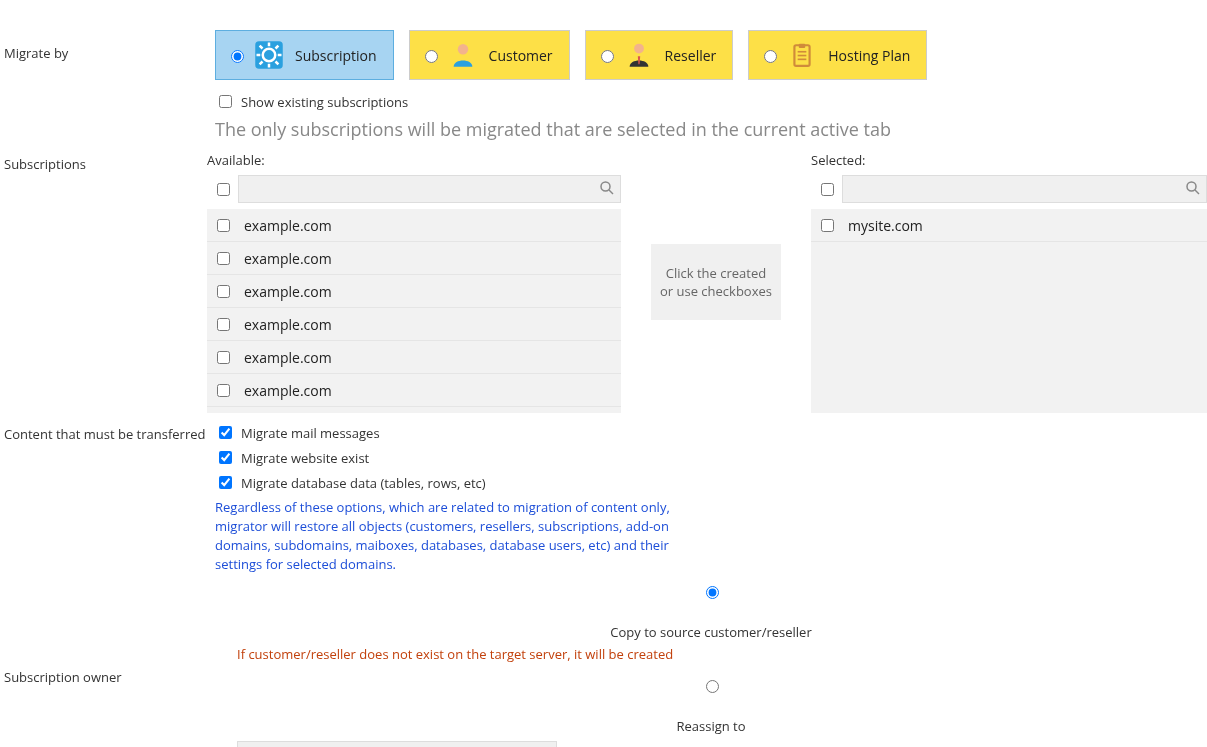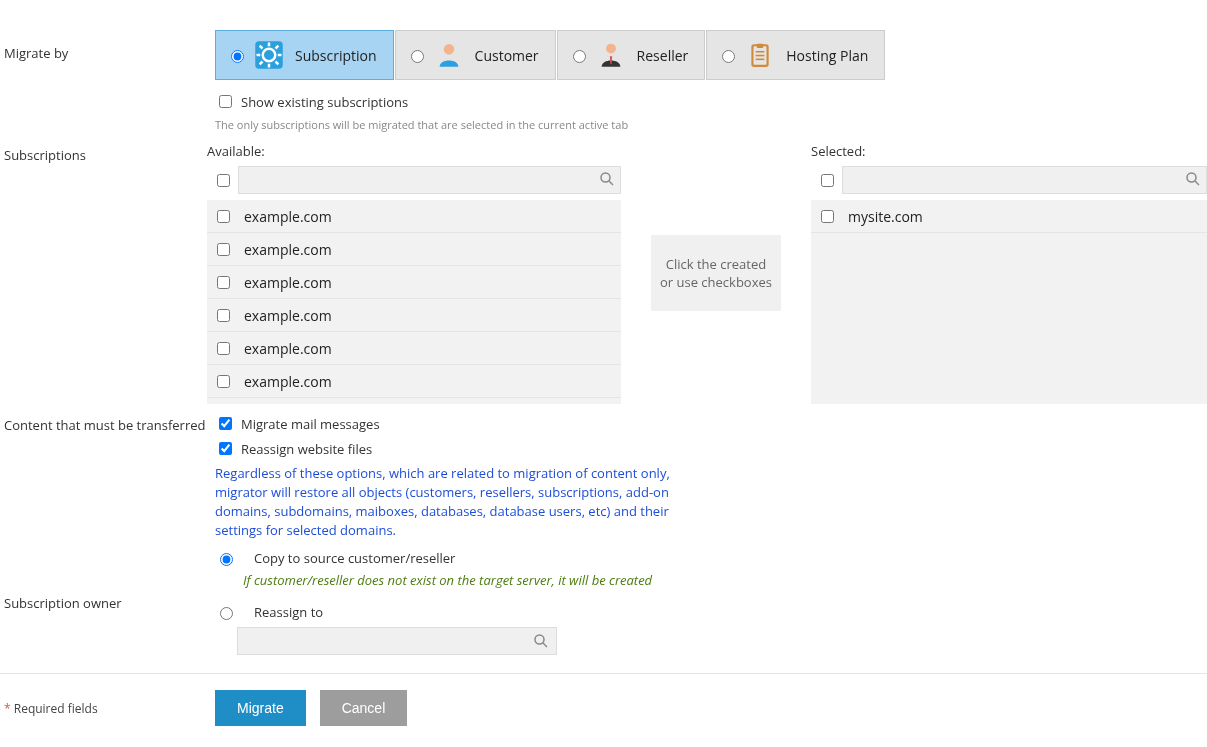--- a/index.html
+++ b/index.html
@@ -24,29 +24,29 @@
     width: 215px;
     padding-top: 14px;
     padding-left: 4px;
     color: #333;
   }
   .form-content-col {
     flex: 1;
   }
   .tabs {
     display: flex;
-    gap: 1px;
+    gap: 15px;
   }
   .tab {
     display: flex;
     align-items: center;
     border: 1px solid #ccc;
     padding: 8px 16px 8px 10px;
     cursor: pointer;
-    background: #e5e5e5;
+    background: #fde047;
     height: 50px;
   }
   .tab.selected {
     background: #a7d4f2;
     border-color: #5daee0;
   }
   .tab input[type=radio] {
     margin-right: 9px;
   }
   .tab-icon {
@@ -60,21 +60,21 @@
   .tab-text { font-size: 14px; color: #222; }
   .checkbox-line {
     margin-top: 12px;
     display: flex;
     align-items: center;
     gap: 6px;
   }
   .hint {
     color: #888;
     margin-top: 6px;
-    font-size: 11px;
+    font-size: 18px;
   }
   .sub-row .form-label-col { padding-top: 4px; }
   .sub-container {
     display: flex;
     align-items: flex-start;
     gap: 30px;
   }
   .panel {
     width: 414px;
   }
@@ -145,29 +145,29 @@
   }
   .para-hint {
     color: #1d4ed8;
     max-width: 480px;
     line-height: 1.45;
     margin-top: 4px;
   }
   .radio-line {
     display: flex;
     align-items: center;
-    gap: 18px;
+    gap: 24px;
     margin-bottom: 4px;
+    flex-direction: column;
   }
   .sub-hint {
-    color: #4d7c0f;
-    margin-left: 28px;
+    color: #c2410c;
+    margin-left: 22px;
     margin-top: 2px;
     margin-bottom: 14px;
-    font-style: italic;
   }
   .reassign-input-wrap {
     margin-left: 22px;
     margin-top: 6px;
     position: relative;
     width: 320px;
   }
   .reassign-input {
     width: 100%;
     height: 28px;
@@ -361,21 +361,25 @@
 
   <div class="form-row content-row" style="margin-top:4px;">
     <div class="form-label-col" style="max-width:215px;line-height:1.4;">Content that must be transferred</div>
     <div class="form-content-col">
       <div class="chk-line">
         <input type="checkbox" checked="" style="">
         <span>Migrate mail messages</span>
       </div>
       <div class="chk-line">
         <input type="checkbox" checked="" style="">
-        <span>Reassign website files</span>
+        <span>Migrate website exist</span>
+      </div>
+      <div class="chk-line">
+        <input type="checkbox" checked="" style="">
+        <span>Migrate database data (tables, rows, etc)</span>
       </div>
       <div class="para-hint">Regardless of these options, which are related to migration of content only, migrator will restore all objects (customers, resellers, subscriptions, add-on domains, subdomains, maiboxes, databases, database users, etc) and their settings for selected domains.</div>
     </div>
   </div>
 
   <div class="form-row" style="margin-top:10px;align-items:center;">
     <div class="form-label-col" style="padding-top:2px;">Subscription owner</div>
     <div class="form-content-col">
       <div class="radio-line">
         <input type="radio" name="owner" checked="" style="">

